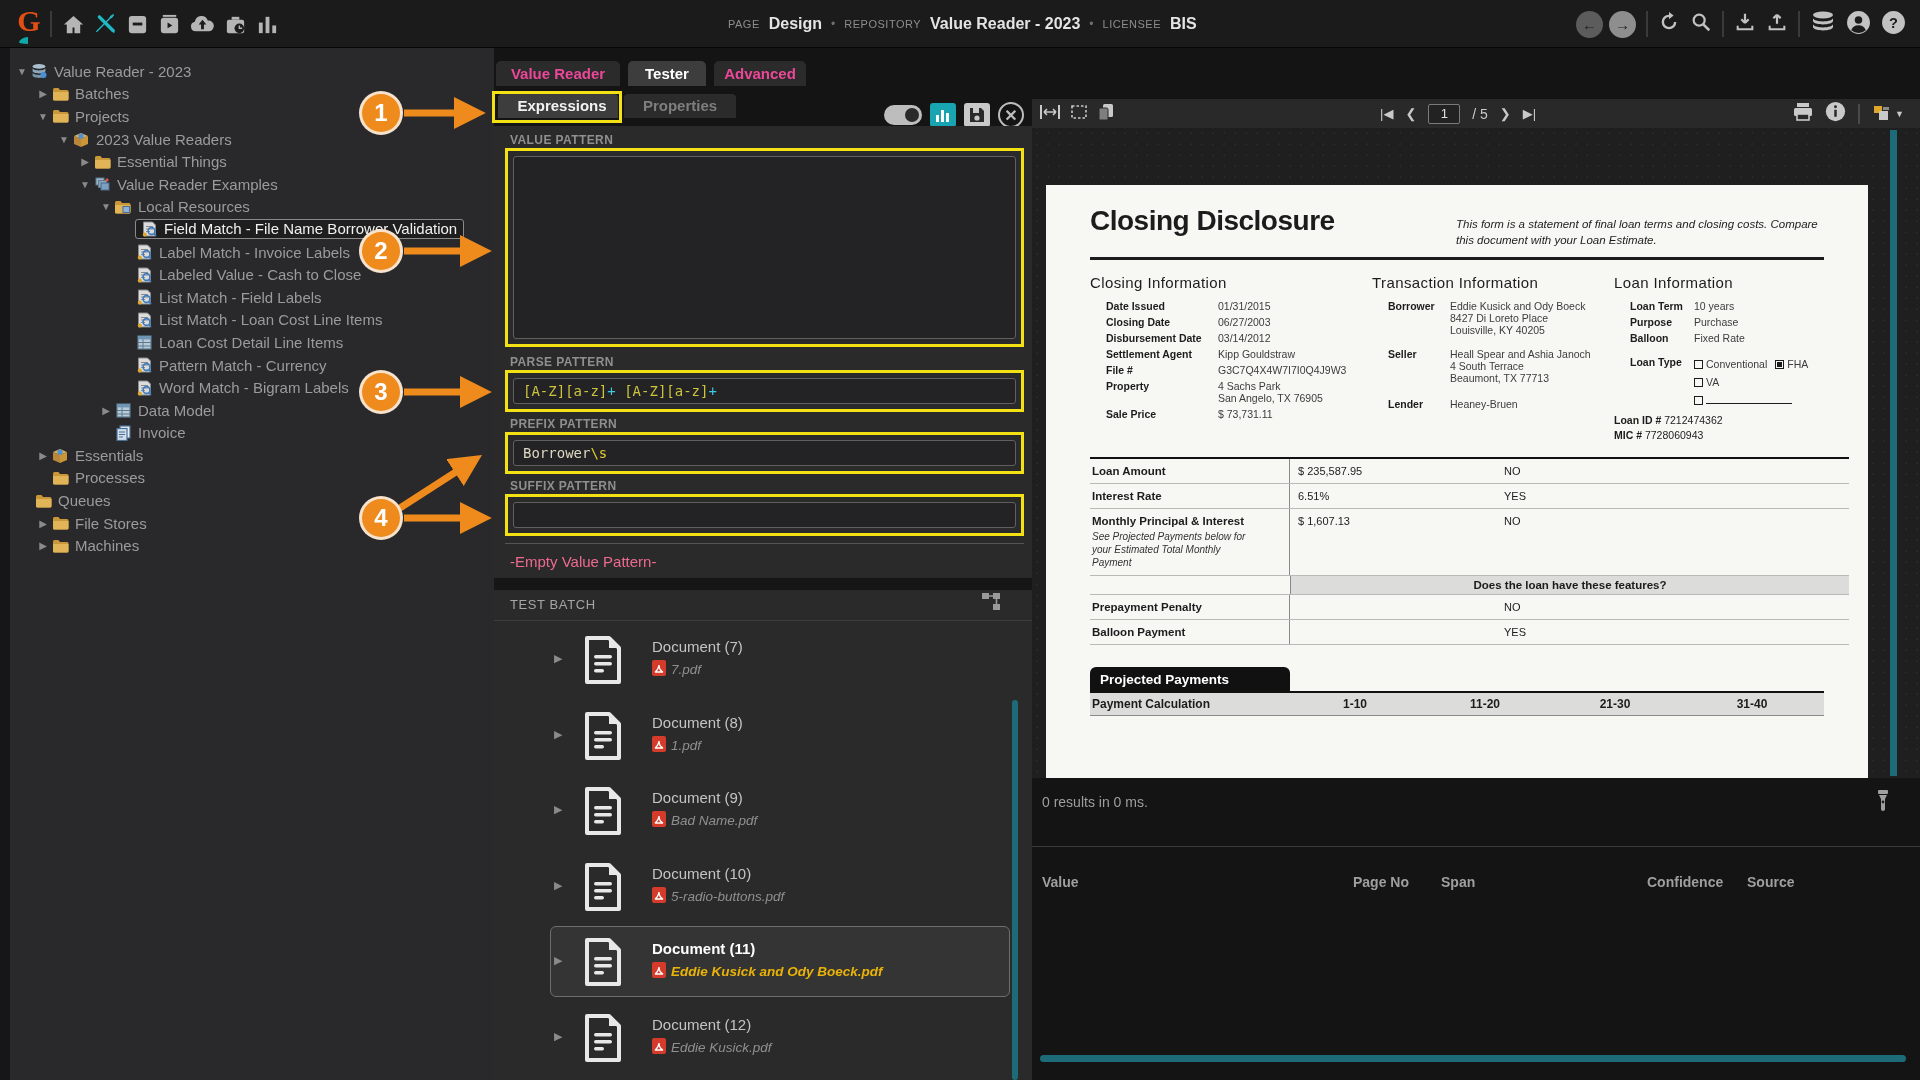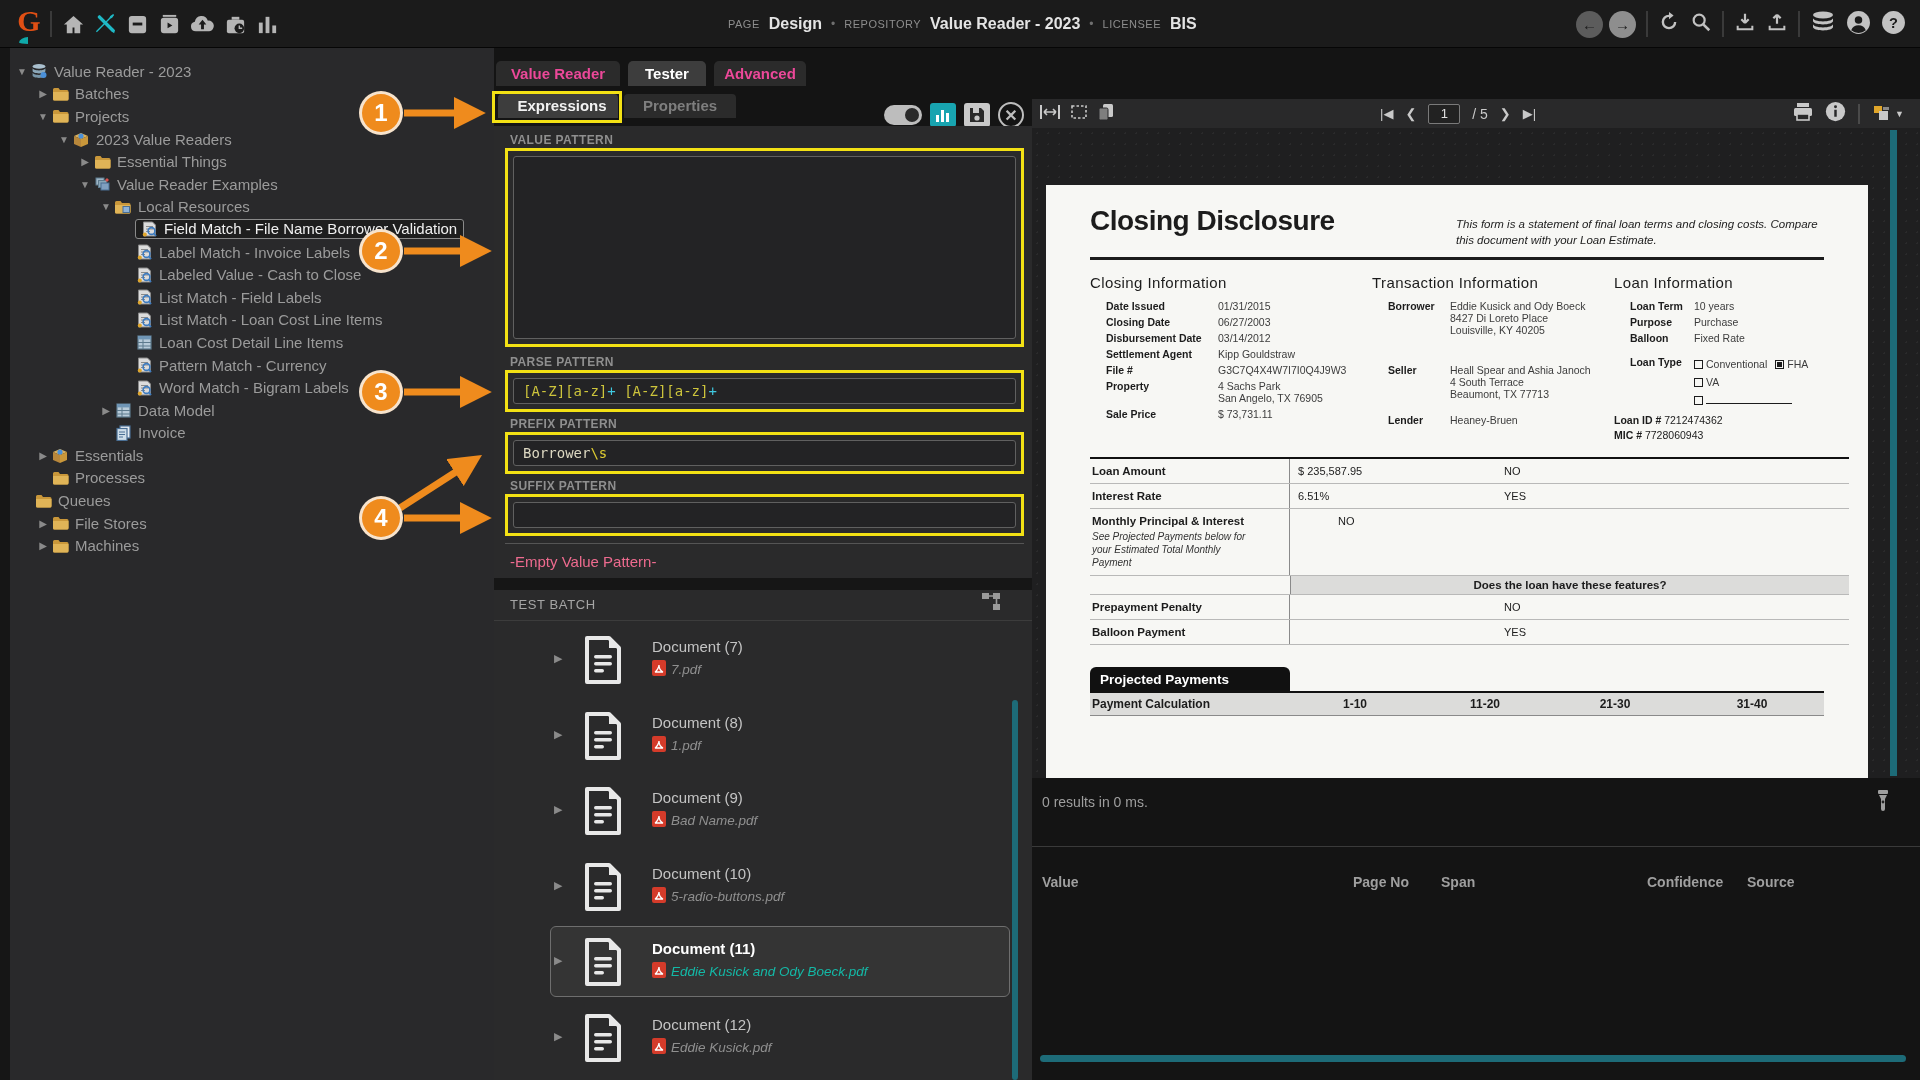--- a/index.html
+++ b/index.html
@@ -63,21 +63,21 @@
 
   .doclist { position:absolute; left:0; top:574px; width:538px; }
   .docitem { position:relative; height:75.5px; }
   .doc-selbox { position:absolute; left:56px; top:2px; width:460px; height:71px; border:1px solid #6e6e6e; border-radius:6px; background:#343434; display:none; }
   .docitem.selected .doc-selbox { display:block; }
   .doc-exp { position:absolute; left:60px; top:30px; font-size:11px; color:#8a8a8a; }
   .doc-ico { position:absolute; left:88px; top:13px; }
   .doc-name { position:absolute; left:158px; top:16px; font-size:15px; color:#c4c4c4; }
   .doc-file { position:absolute; left:158px; top:38px; display:flex; align-items:center; gap:5px; font-size:13.5px; font-style:italic; color:#8f8f8f; }
   .docitem.selected .doc-name { color:#ffffff; font-weight:bold; }
-  .docitem.selected .doc-file { color:#14b8a6; font-weight:normal; }
+  .docitem.selected .doc-file { color:#eab308; font-weight:bold; }
   .batch-scroll { position:absolute; left:518px; top:652px; width:6px; height:380px; background:#1d6b78; border-radius:3px; }
 
   
   .right { position:absolute; left:1032px; top:48px; width:888px; height:1032px; background:#141414; }
   .vtoolbar { position:absolute; left:0; top:51px; width:888px; height:29px; background:#29292a; display:block; }
   .vt-left { position:absolute; left:8px; top:0; height:29px; display:flex; align-items:center; gap:10px; }
   .vt-center { position:absolute; left:348px; top:0; height:29px; display:flex; align-items:center; gap:12px; color:#c9c9c9; }
   .vt-right { position:absolute; right:16px; top:0; height:29px; display:flex; align-items:center; gap:12px; }
   .pg-input { width:32px; height:20px; background:#222; border:1px solid #7a7a7a; border-radius:2px; color:#e0e0e0; font-size:13px; text-align:center; line-height:18px; }
   .pg-sep { font-size:14px; color:#c9c9c9; }
@@ -860,21 +860,21 @@
             <div class="cd-col col-trans" id="col-trans">
                 <h3>Transaction  Information</h3>
                 <div class="cd-row">
                   <span class="k">Borrower</span>
                   <span class="v">
                     <div>Eddie Kusick and Ody Boeck</div>
                     <div>8427 Di Loreto Place</div>
                     <div>Louisville, KY 40205</div>
                   </span>
                 </div>
-                <div class="cd-row" style="margin-top: 28px;">
+                <div class="cd-row" style="margin-top: 12px;">
                   <span class="k">Seller</span>
                   <span class="v">
                     <div>Heall Spear and Ashia Janoch</div>
                     <div>4 South Terrace</div>
                     <div>Beaumont, TX 77713</div>
                   </span>
                 </div>
                 <div class="cd-row" style="margin-top: 14px;">
                   <span class="k">Lender</span>
                   <span class="v">
@@ -914,20 +914,21 @@
                   <div class="c2">$ 235,587.95</div>
                   <div class="c3">NO</div>
                 </div>
                 <div class="lt-row">
                   <div class="c1">Interest Rate</div>
                   <div class="c2">6.51%</div>
                   <div class="c3">YES</div>
                 </div>
                 <div class="lt-row">
                   <div class="c1">Monthly Principal &amp; Interest<div class="subnote">See Projected Payments below for your Estimated Total Monthly Payment</div></div>
+                  <div class="c2">$ 1,607.13</div>
                   <div class="c3">NO</div>
                 </div>
                 <div class="lt-band">
                   <div></div>
                   <div class="bandfill">Does the loan have these features?</div>
                 </div>
                 <div class="lt-row">
                   <div class="c1">Prepayment Penalty</div>
                   <div class="c2"></div>
                   <div class="c3">NO</div>

